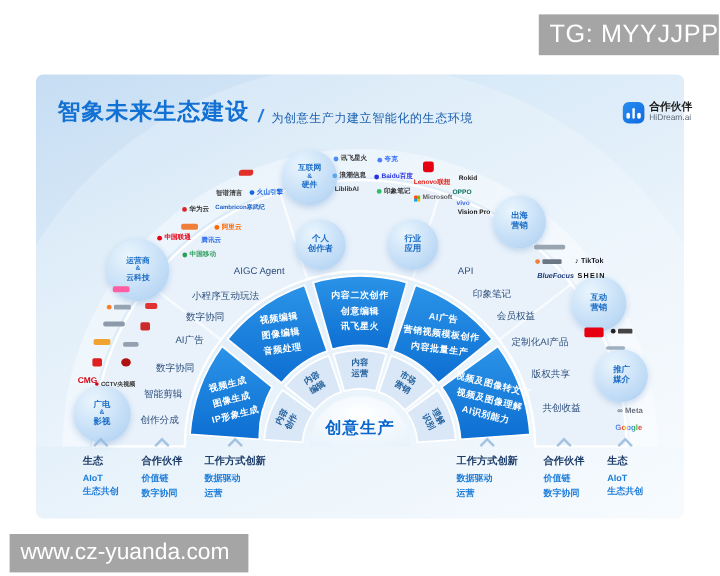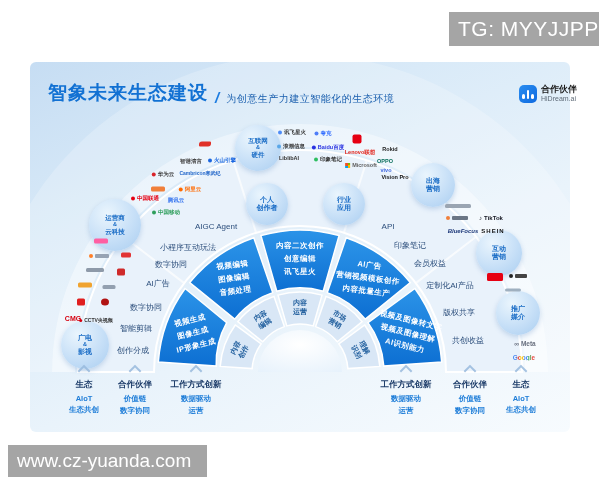--- a/index.html
+++ b/index.html
@@ -28,21 +28,21 @@
   
   .ctr{color:#0a66cc;font-weight:800;font-size:13.5px;text-align:center;line-height:1.45;letter-spacing:1px;}
   .wtext{color:#ffffff;font-weight:700;font-size:7.5px;text-align:center;line-height:1.75;letter-spacing:.5px;white-space:nowrap;}
   .itext{color:#24619f;font-weight:700;font-size:7px;text-align:center;line-height:1.25;}
   .rlabel{color:#2d4f7c;font-size:8px;font-weight:400;white-space:nowrap;}
   .bubble{border-radius:50%;background:radial-gradient(circle at 35% 28%,#eaf5fd 0%,#c6dff7 55%,#a9cdf0 100%);
           color:#1b6dc6;font-weight:700;display:flex;flex-direction:column;align-items:center;justify-content:center;
           text-align:center;font-size:7px;line-height:1.2;box-shadow:0 2px 5px rgba(80,130,190,.28);}
   .bubble .amp{font-size:5.5px;line-height:1;}
   
-  .bgroup{position:absolute;transform:translateX(-50%);text-align:center;white-space:nowrap;}
+  .bgroup{position:absolute;transform:translateX(-50%);text-align:left;white-space:nowrap;}
   .bg-title{font-size:8.5px;font-weight:800;color:#1d3c69;}
   .bg-item{font-size:7.5px;font-weight:700;color:#1e7dd8;margin-top:2.5px;}
   .chev{position:absolute;width:7px;height:7px;border-left:2px solid rgba(150,185,220,.85);
         border-top:2px solid rgba(150,185,220,.85);transform:translate(-50%,-50%) rotate(45deg);}
   
   .logo{position:absolute;transform:translate(-50%,-50%);font-size:5.5px;color:#333;
         white-space:nowrap;display:flex;align-items:center;gap:2px;font-weight:700;}
   .dot{width:4px;height:4px;border-radius:50%;display:inline-block;flex:0 0 auto;}
   .bar{display:inline-block;border-radius:1px;flex:0 0 auto;}
   .chip{position:absolute;transform:translate(-50%,-50%);border-radius:1.5px;}
@@ -113,20 +113,21 @@
         <i style="height:9px"></i>
         <i style="height:5px"></i>
       </span>
     <span class="brand-txt">
       <span class="brand-name">合作伙伴</span>
       <span class="brand-dom">HiDream.ai</span>
     </span>
   </div>
 
   <div class="abs ctr" style="left:300px;top:357px">
+    <div>创意生产</div>
   </div>
 
   <div class="abs itext" style="left:240px;top:350px;transform:translate(-50%,-50%) rotate(-62deg)">
       <div>内容</div>
       <div>创作</div>
     </div>
   <div class="abs itext" style="left:263px;top:320px;transform:translate(-50%,-50%) rotate(-31deg)">
       <div>内容</div>
       <div>编辑</div>
     </div>

